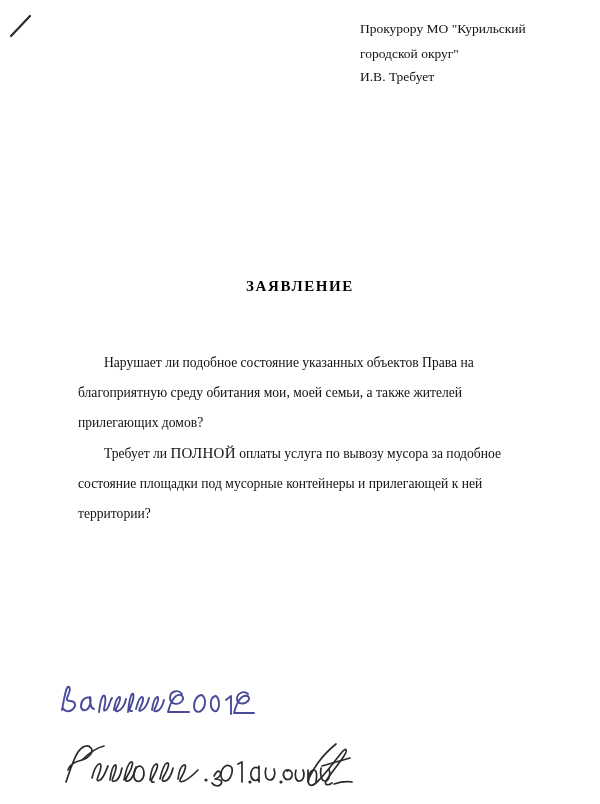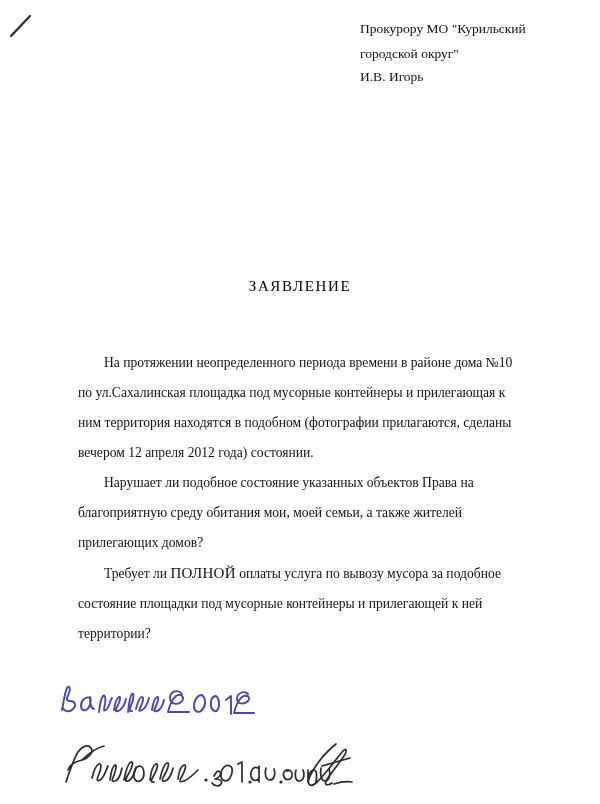--- a/index.html
+++ b/index.html
@@ -43,20 +43,21 @@
   
   .doc-title {
     position: absolute;
     left: 0;
     top: 278px;
     width: 600px;
     text-align: center;
     font-size: 15px;
     letter-spacing: 1.6px;
     color: #000000;
+    font-weight: bold;
   }
 
   
   .body-text {
     position: absolute;
     left: 78px;
     top: 348px;
     width: 446px;
     font-size: 13.6px;
     line-height: 30px;
@@ -97,27 +98,26 @@
 
   <div class="corner-mark">
     <svg width="26" height="26" viewBox="0 0 26 26">
       <line x1="22" y1="2" x2="3" y2="22" stroke="#2b2b2b" stroke-width="2.2" stroke-linecap="round"></line>
     </svg>
   </div>
 
   <div class="addressee">
     <div>Прокурору МО "Курильский</div>
     <div>городской округ"</div>
-    <div class="line-tight">И.В. Игорь</div>
+    <div class="line-tight">И.В. Требует</div>
   </div>
 
   <div class="doc-title">ЗАЯВЛЕНИЕ</div>
 
   <div class="body-text">
-    <p>На протяжении неопределенного периода времени в районе дома №10 по ул.Сахалинская площадка под мусорные контейнеры и прилегающая к ним территория находятся в подобном (фотографии прилагаются, сделаны вечером 12 апреля 2012 года) состоянии.</p>
     <p>Нарушает ли подобное состояние указанных объектов Права на благоприятную среду обитания мои, моей семьи, а также жителей прилегающих домов?</p>
     <p><span>Требует ли </span><span class="emph-caps">ПОЛНОЙ</span><span> оплаты услуга по вывозу мусора за подобное состояние площадки под мусорные контейнеры и прилегающей к ней территории?</span></p>
   </div>
 
   <div class="hand hand-date">
     <svg width="220" height="56" viewBox="0 0 220 56">
       <g fill="none" stroke="#4a4a9a" stroke-width="1.9" stroke-linecap="round" stroke-linejoin="round">
         <path d="M6 34 C8 24, 9 16, 11 12 C13 9, 15 12, 13 17 C11 22, 9 25, 14 25 C19 25, 21 29, 17 33 C13 37, 8 35, 7 32"></path>
         <path d="M34 22 C30 20, 25 24, 25 30 C25 35, 30 36, 33 31 C35 27, 35 22, 34 21 C34 26, 34 32, 38 33"></path>
         <path d="M43 36 C44 28, 45 22, 47 20 C49 18, 50 22, 49 28 C48 33, 47 36, 50 34 C53 32, 54 24, 56 22"></path>

